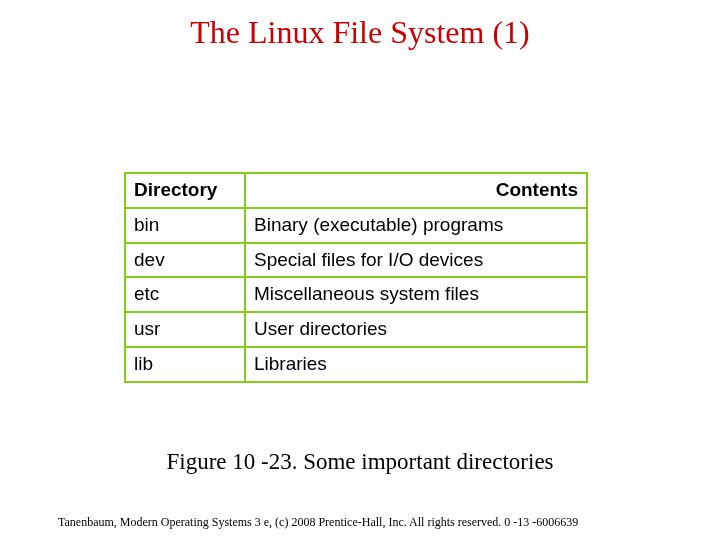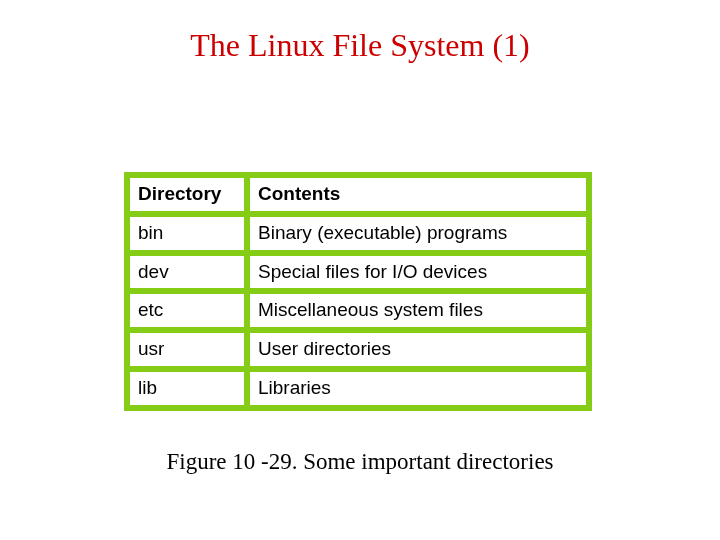--- a/index.html
+++ b/index.html
@@ -18,49 +18,48 @@
   }
   .title {
     position: absolute;
     top: 14px;
     left: 0;
     width: 100%;
     text-align: center;
     font-family: "Times New Roman", Times, serif;
     font-size: 32px;
     color: #cc0000;
-    margin-top: 13px;
   }
   .table-wrap {
     position: absolute;
     top: 172px;
     left: 124px;
     width: 462px;
   }
   table.dir {
     border-collapse: collapse;
     width: 100%;
     table-layout: fixed;
   }
   table.dir col.c1 { width: 120px; }
   table.dir col.c2 { width: 342px; }
   table.dir th, table.dir td {
-    border: 6px solid #84cc16;
+    border: 2px solid #84cc16;
     font-family: Arial, Helvetica, sans-serif;
     font-size: 19px;
     padding: 4px 8px 5px 8px;
     text-align: left;
     vertical-align: middle;
     line-height: 1.25;
   }
   table.dir th {
     font-weight: bold;
   }
   table.dir th.center {
-    text-align: left;
+    text-align: right;
     padding-left: 8px;
   }
   .caption {
     position: absolute;
     top: 448px;
     left: 0;
     width: 100%;
     text-align: center;
     font-family: "Times New Roman", Times, serif;
     font-size: 23px;
@@ -112,17 +111,18 @@
       </tr>
       <tr>
         <td>lib</td>
         <td>Libraries</td>
       </tr>
     </tbody>
       </table>
   </div>
 
   <div class="caption">
-    <span>Figure 10 -29. Some important directories</span><br>
+    <span>Figure 10 -23. Some important directories</span><br>
   </div>
 
+  <div class="footer">Tanenbaum, Modern Operating Systems 3 e, (c) 2008 Prentice-Hall, Inc. All rights reserved. 0 -13 -6006639</div>
 
 </div>
 
 </body></html>

